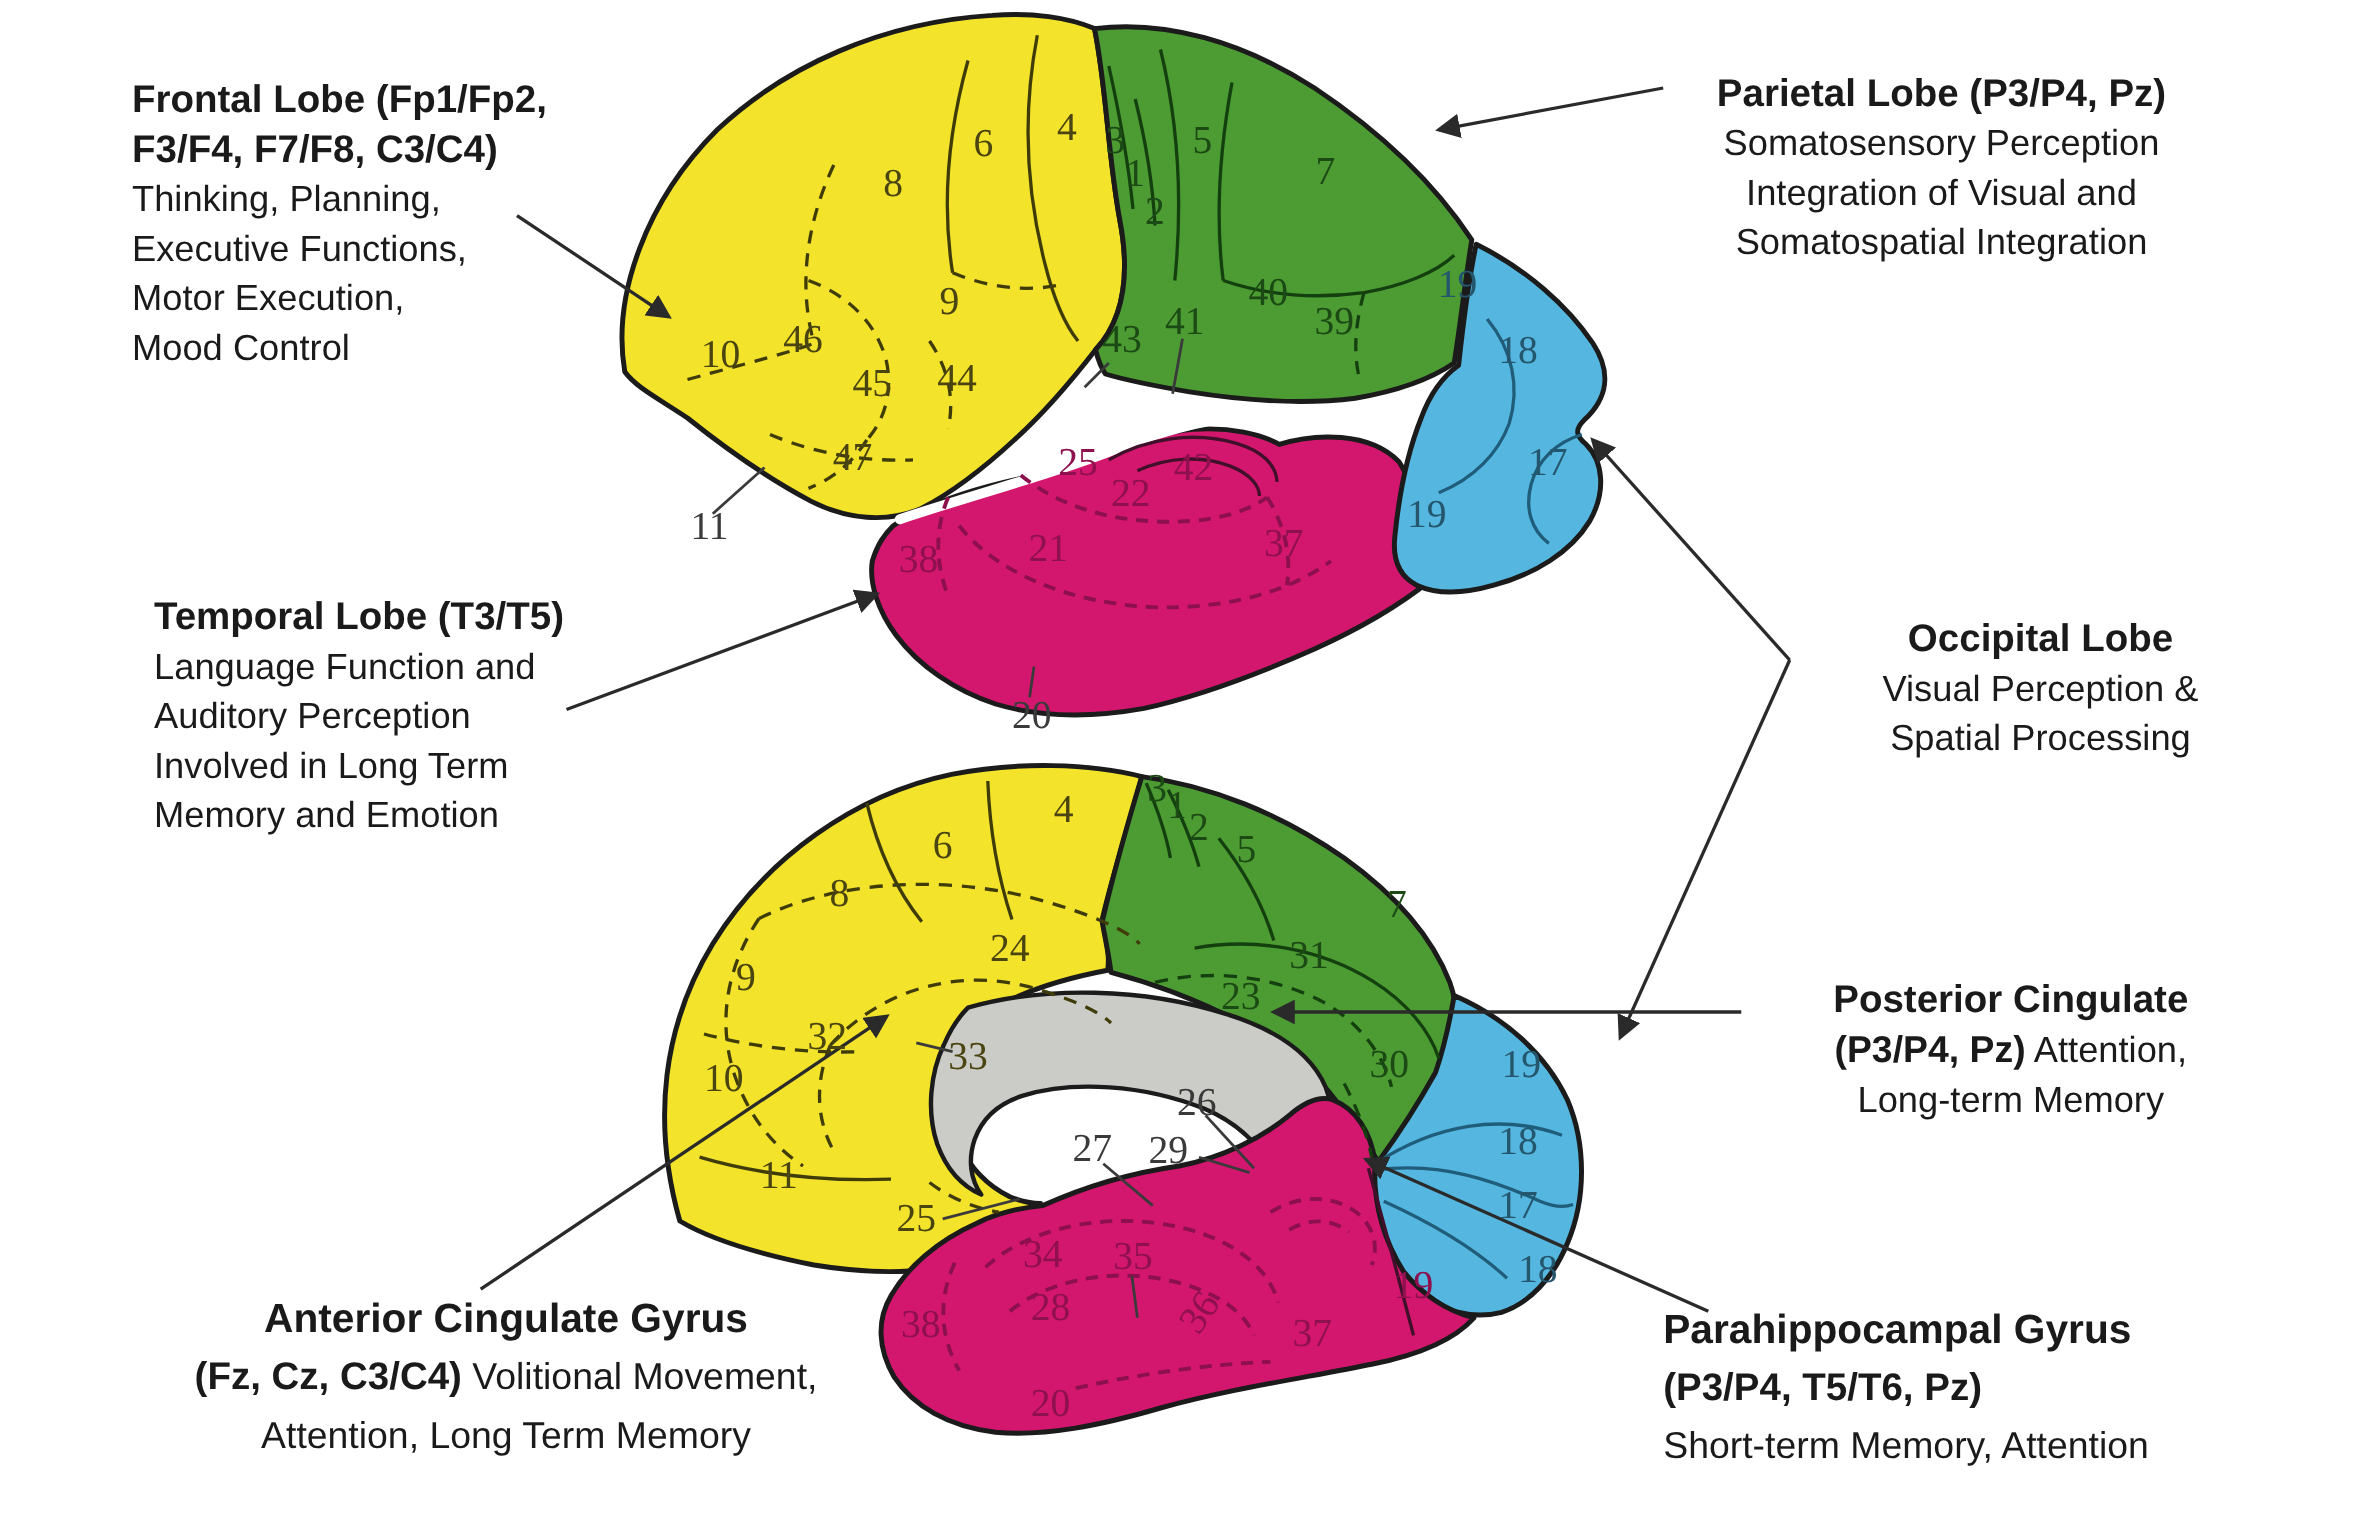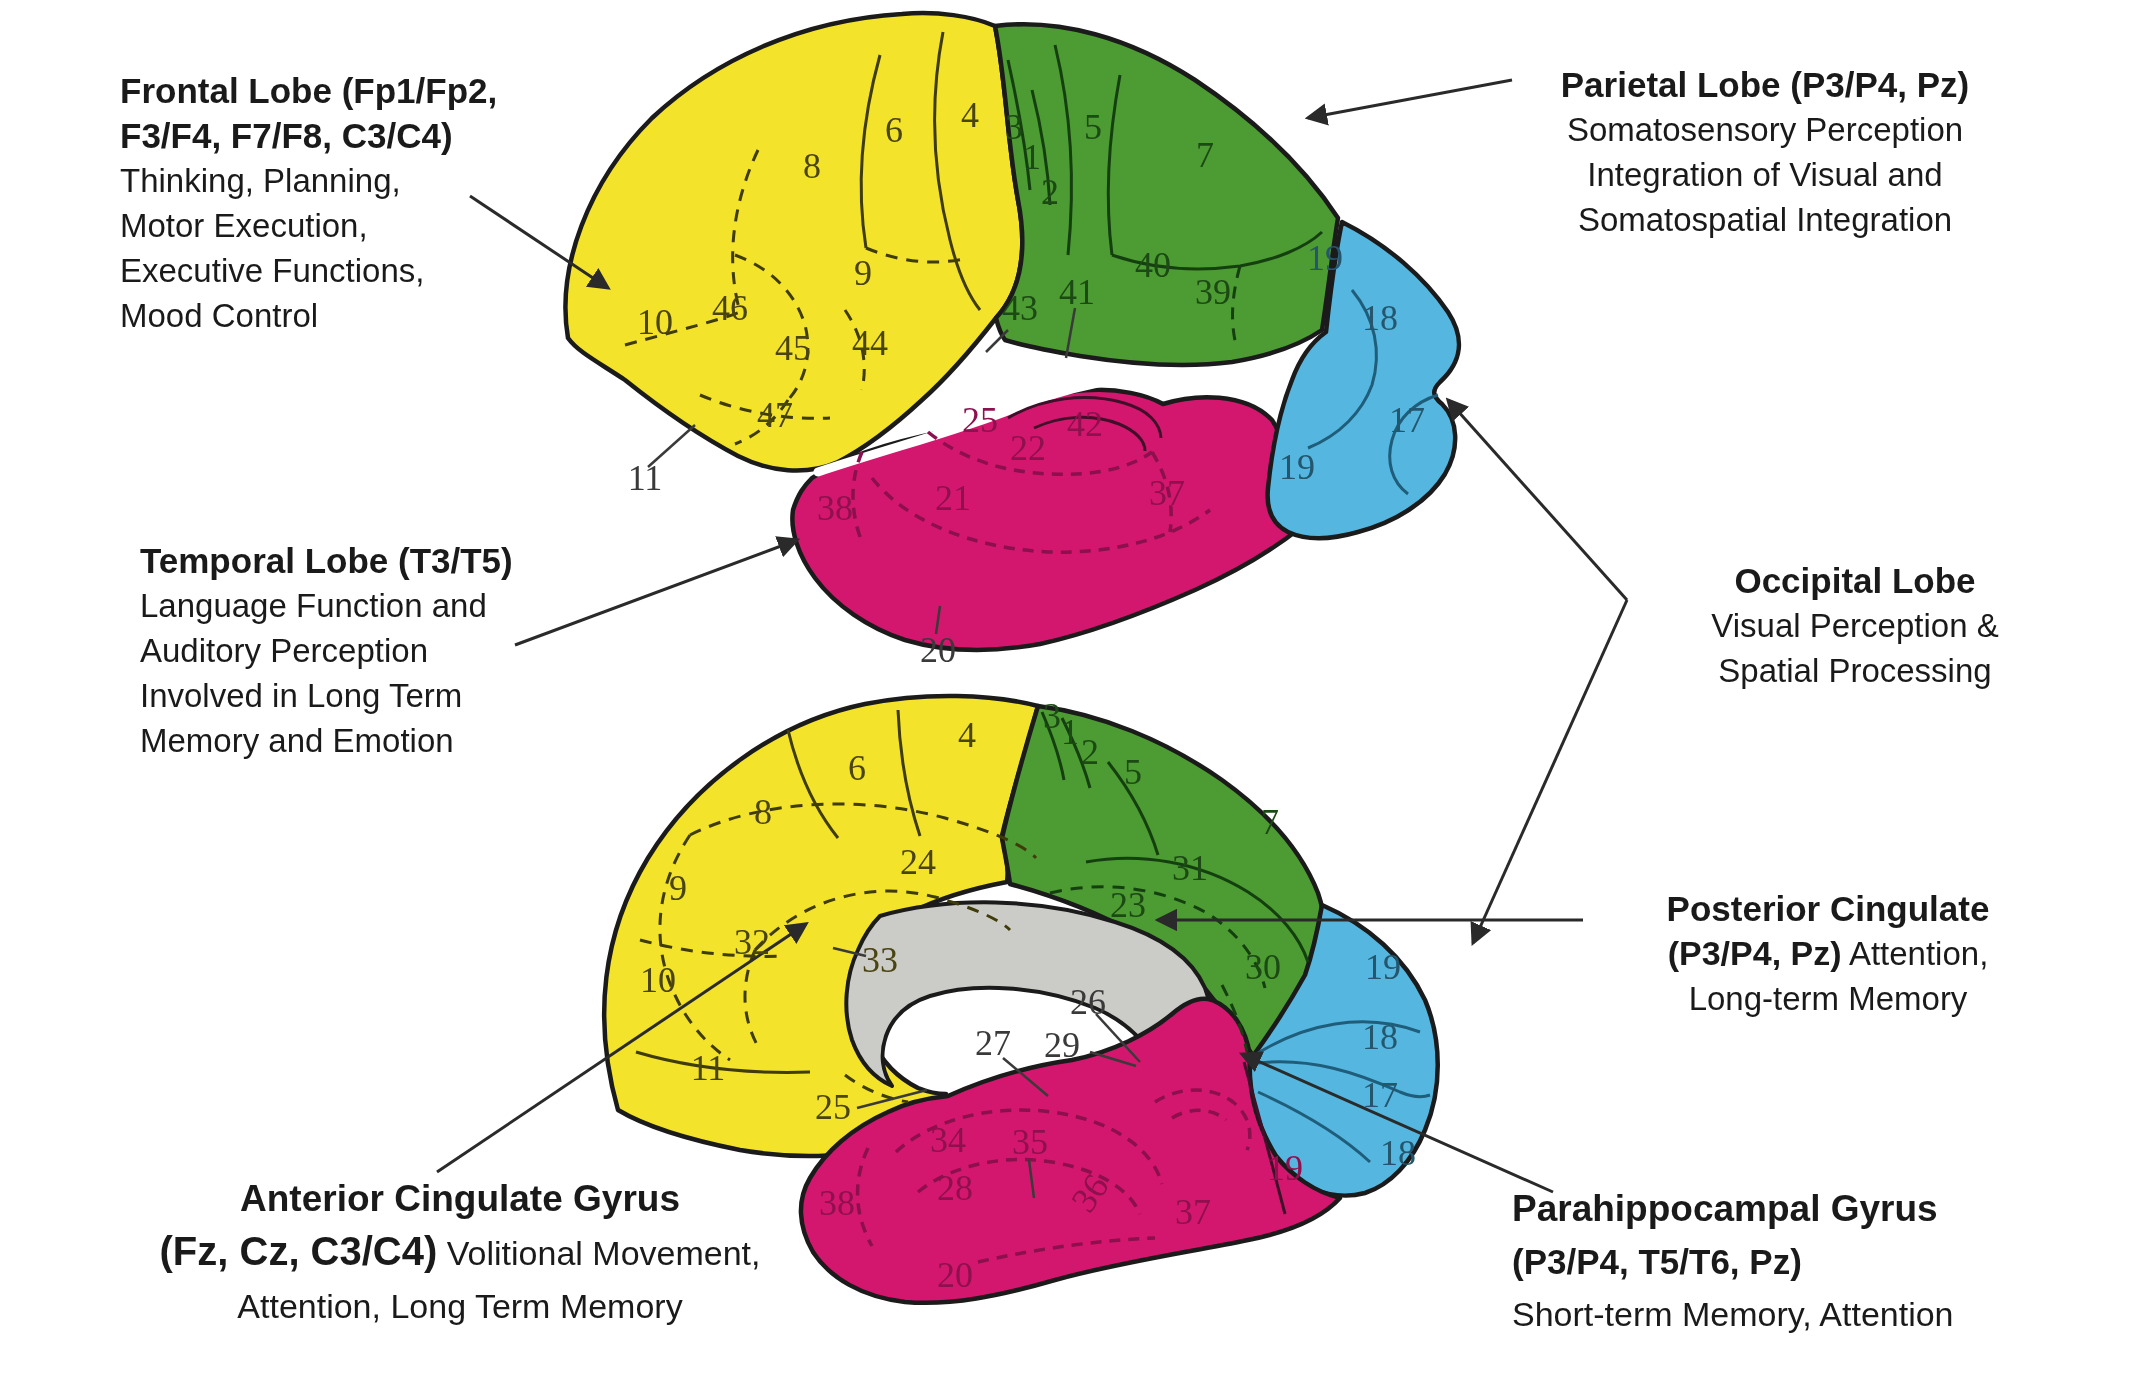--- a/index.html
+++ b/index.html
@@ -213,22 +213,22 @@
         <text x="837" y="1203" class="bnum" fill="#8e104e">38</text>
         <text x="1193" y="1212" class="bnum" fill="#8e104e">37</text>
         <text x="955" y="1275" class="bnum" fill="#8e104e">20</text>
       </g>
 </svg>
 
   <div class="ann" style="left:120px;top:68px;width:430px;">
     <div class="t">Frontal Lobe  (Fp1/Fp2,</div>
     <div class="t">F3/F4, F7/F8, C3/C4)</div>
     <div>Thinking, Planning,</div>
+    <div>Executive Functions,</div>
     <div>Motor Execution,</div>
-    <div>Executive Functions,</div>
     <div>Mood Control</div>
   </div>
 
   <div class="ann center" style="left:1480px;top:50px;width:570px;">
     <div class="t">Parietal Lobe (P3/P4, Pz)</div>
     <div>Somatosensory Perception</div>
     <div>Integration  of  Visual  and</div>
     <div>Somatospatial Integration</div>
   </div>
 
@@ -247,21 +247,21 @@
   </div>
 
   <div class="ann center" style="left:1588px;top:874px;width:480px;">
     <div class="t">Posterior Cingulate</div>
     <div><span class="t" style="font-size:34px;">(P3/P4, Pz)</span><span>  Attention,</span></div>
     <div>Long-term  Memory</div>
   </div>
 
   <div class="ann big" style="left:120px;top:1172px;width:680px;text-align:center;">
     <div class="t">Anterior Cingulate Gyrus</div>
-    <div><span class="t" style="font-size:40px;">(Fz, Cz, C3/C4)</span><span> Volitional Movement,</span></div>
+    <div><span class="t" style="font-size:35px;">(Fz, Cz, C3/C4)</span><span> Volitional Movement,</span></div>
     <div>Attention, Long Term Memory</div>
   </div>
 
   <div class="ann big" style="left:1512px;top:1182px;width:620px;">
     <div class="t">Parahippocampal Gyrus</div>
     <div class="t" style="font-size:35px;">(P3/P4, T5/T6, Pz)</div>
     <div>Short-term Memory,  Attention</div>
   </div>
 
 </div>

